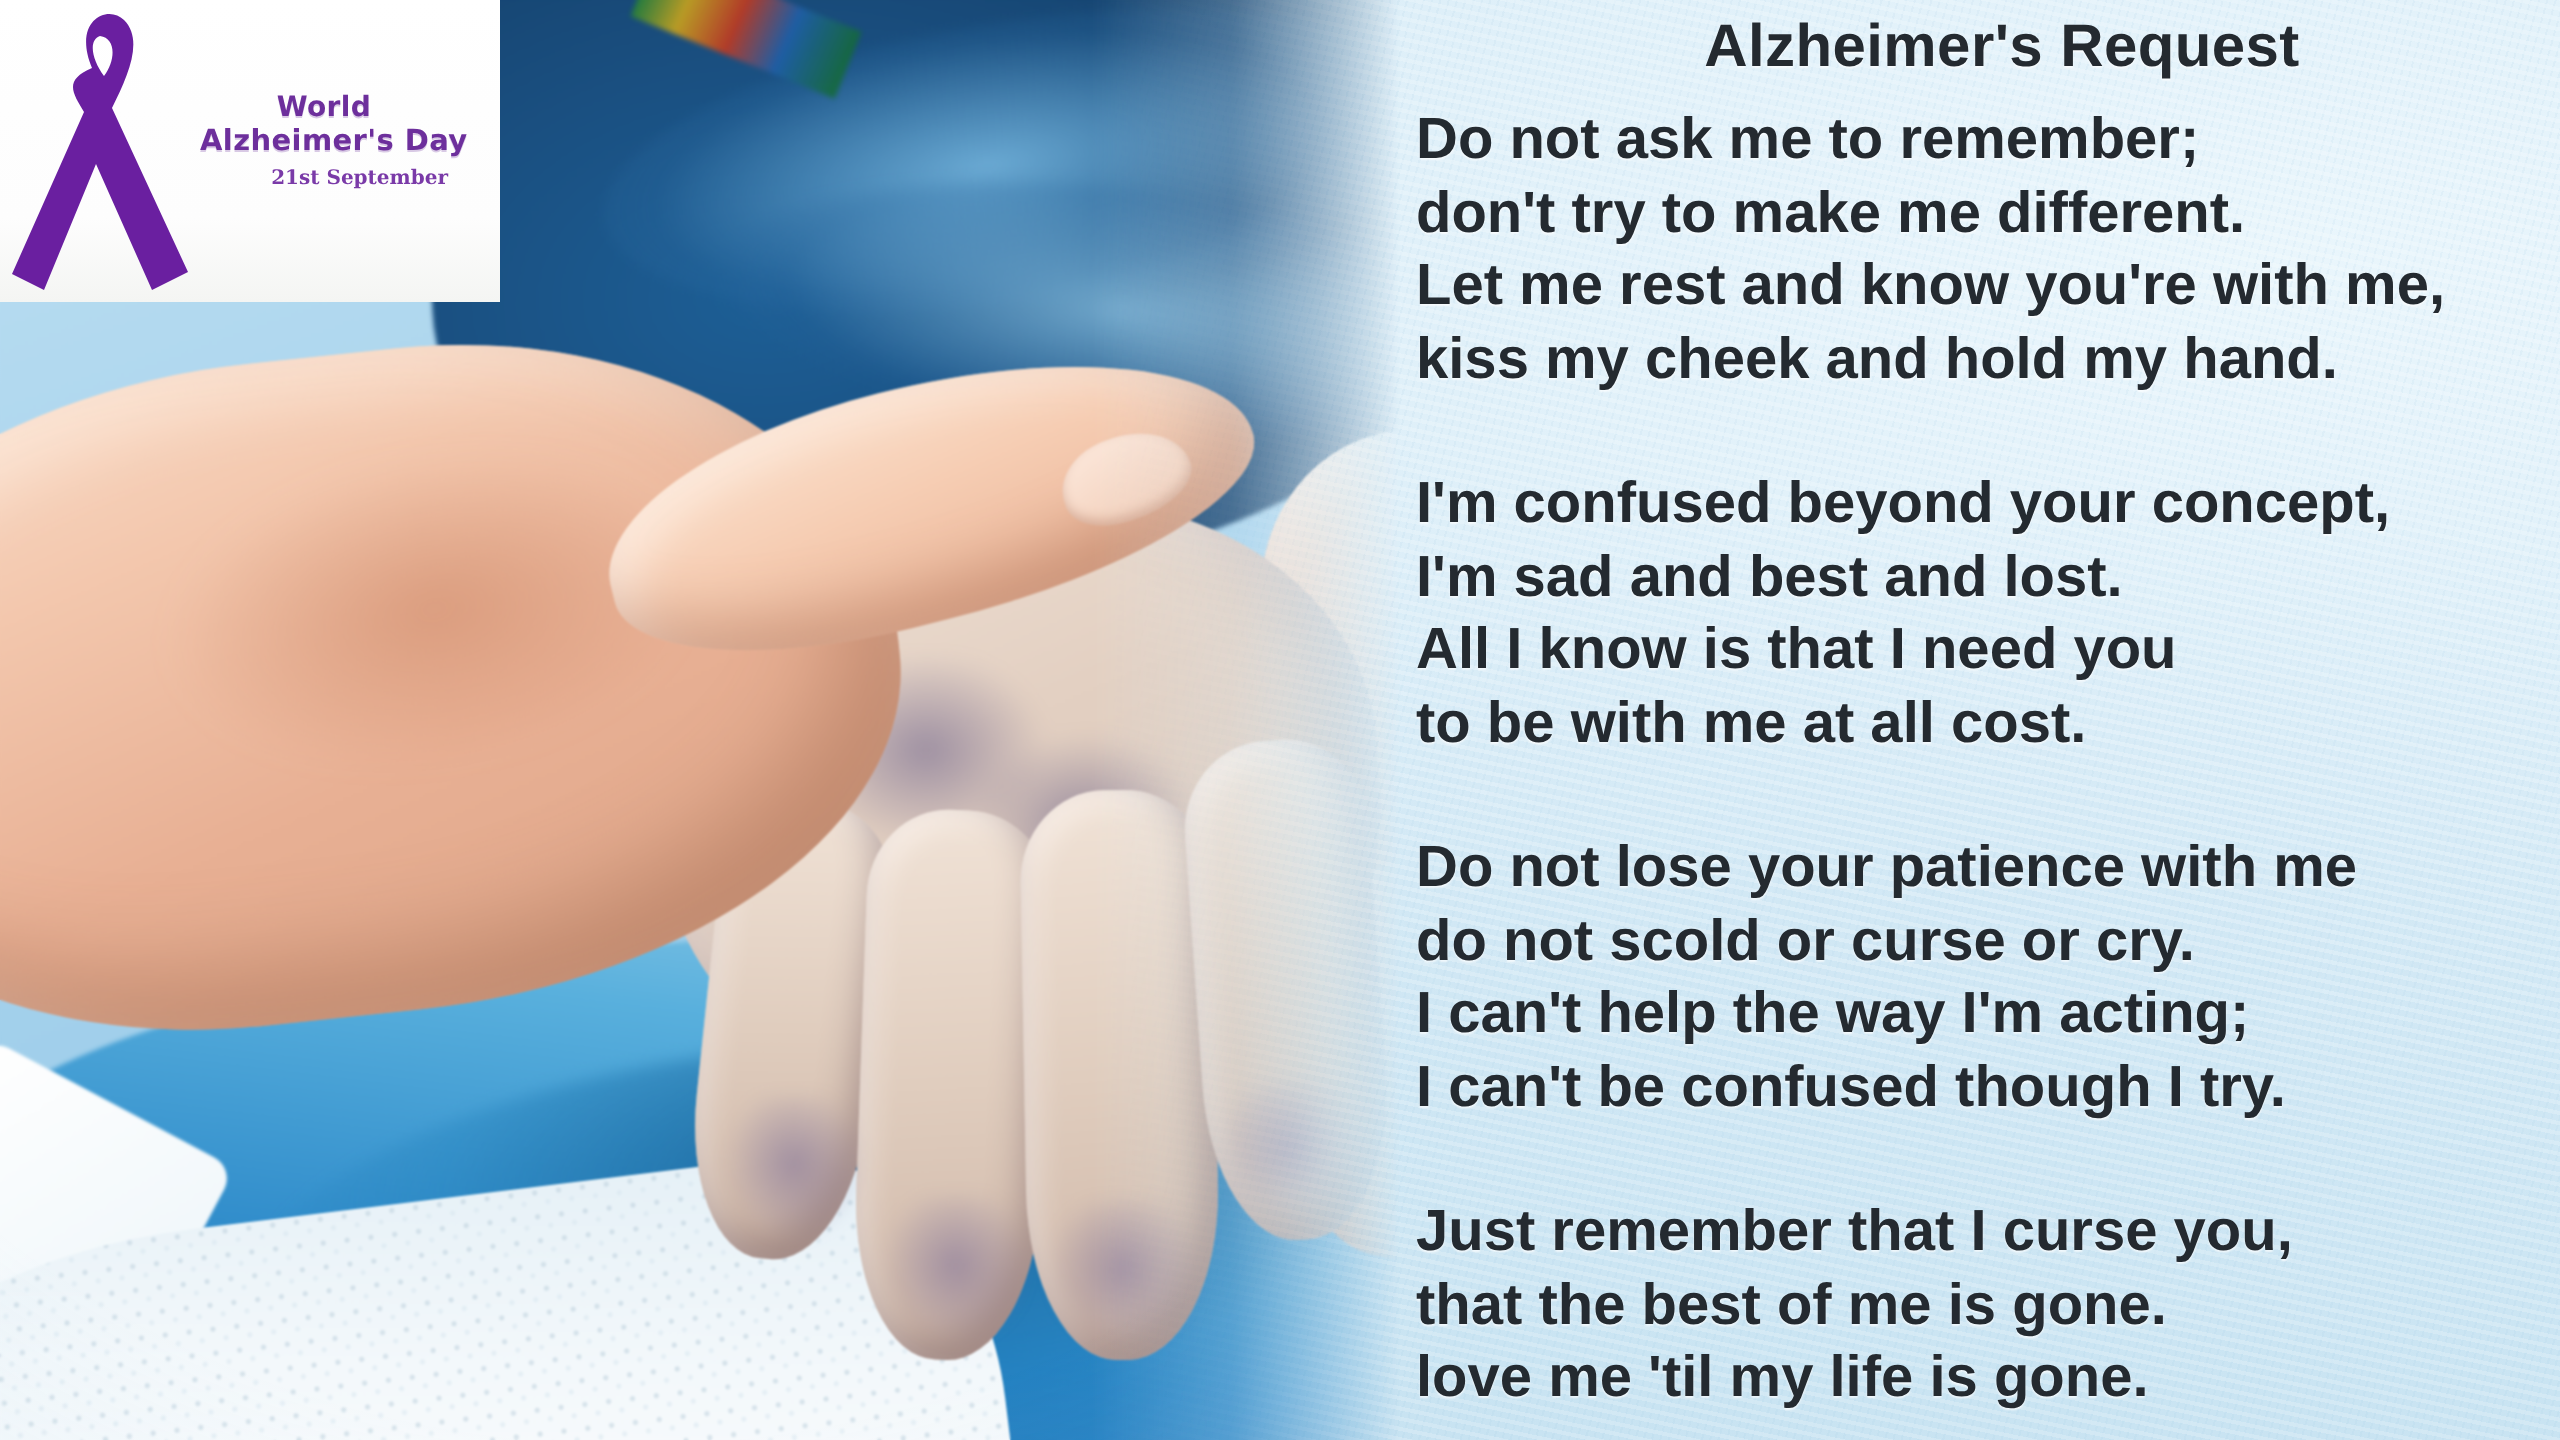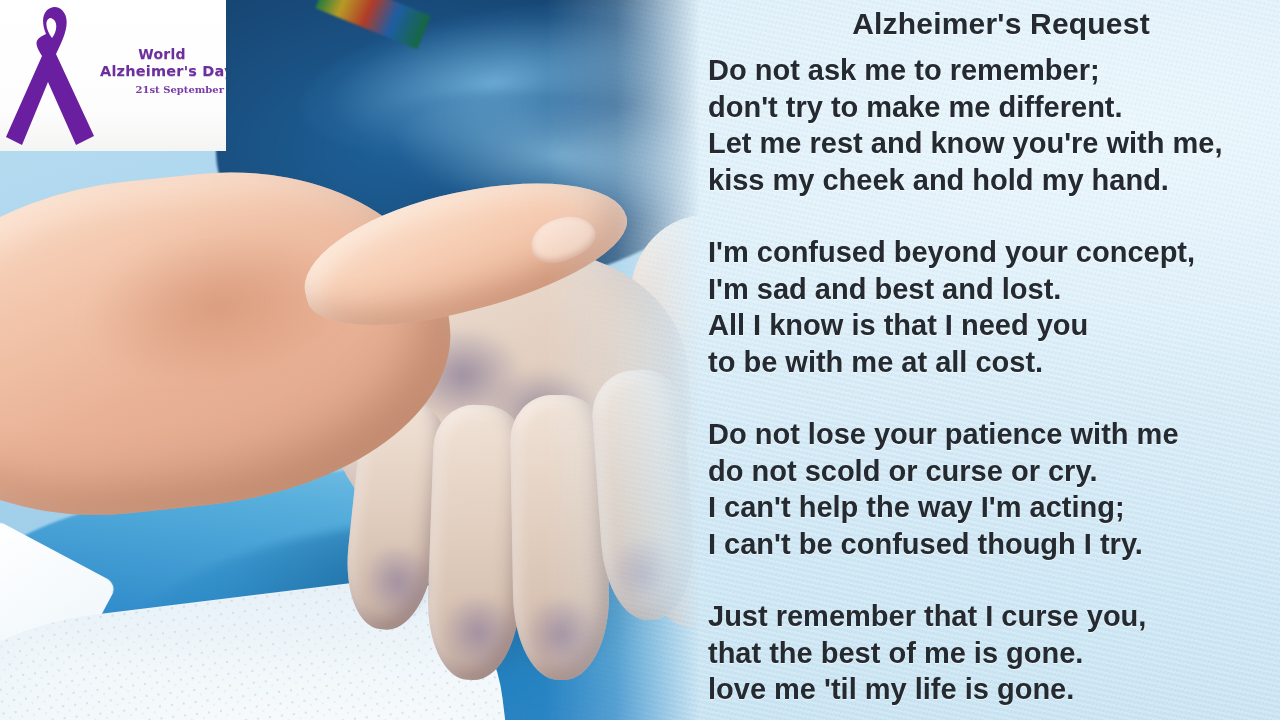--- a/index.html
+++ b/index.html
@@ -176,21 +176,21 @@
     box-shadow:inset -10px -12px 22px rgba(140,90,70,.40);
   }
   .photo-soft{
     position:absolute;inset:0;
     backdrop-filter:blur(.4px);
     background:radial-gradient(120% 100% at 45% 45%, rgba(255,255,255,0) 55%, rgba(160,205,230,.25) 100%);
   }
 
   
   .badge{
-    position:absolute;left:0;top:0;width:226px;height:151px;
+    position:absolute;left:0;top:0;width:250px;height:151px;
     background:linear-gradient(180deg,#ffffff 0%,#fdfdfd 72%,#f4f5f3 100%);
     overflow:hidden;
   }
   .ribbon{position:absolute;left:6px;top:4px;width:96px;height:145px;}
   .badge-text{
     position:absolute;left:100px;top:46px;width:124px;
     text-align:center;color:#6d2f9c;
   }
   .badge-l1,.badge-l2{
     font-family:"DejaVu Sans",sans-serif;

